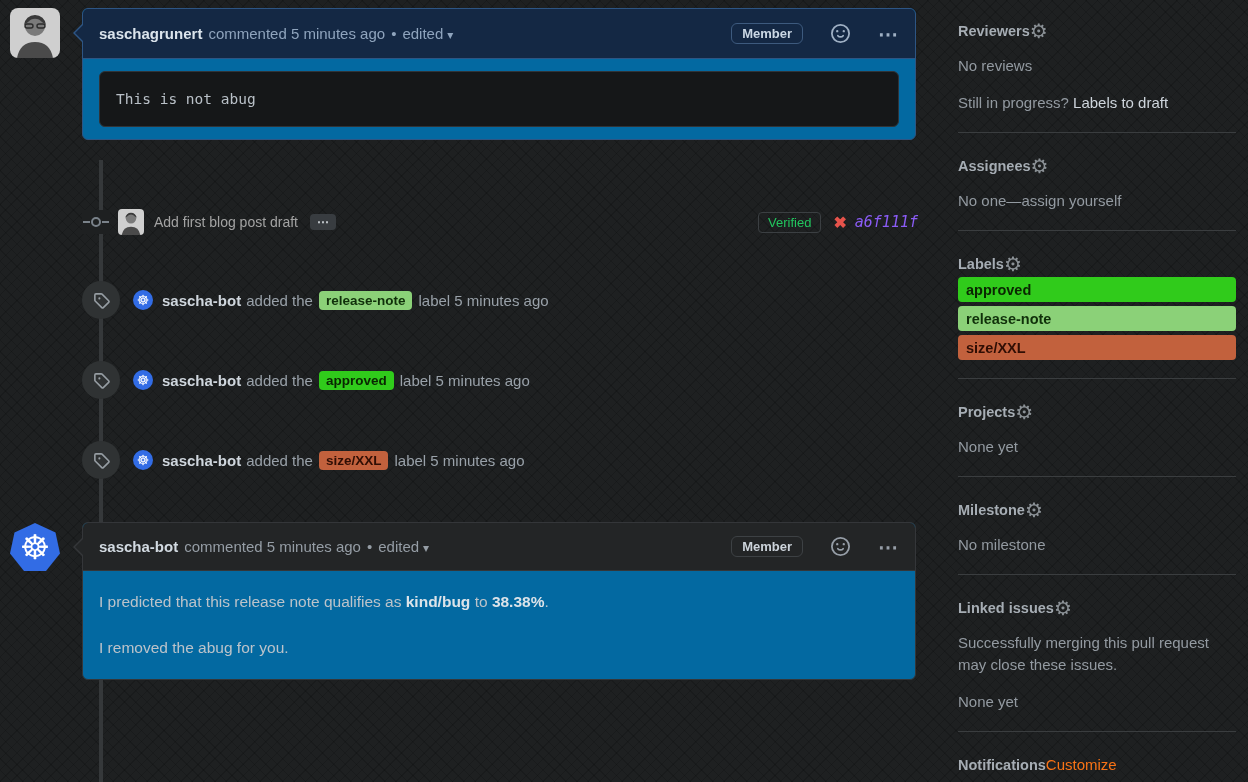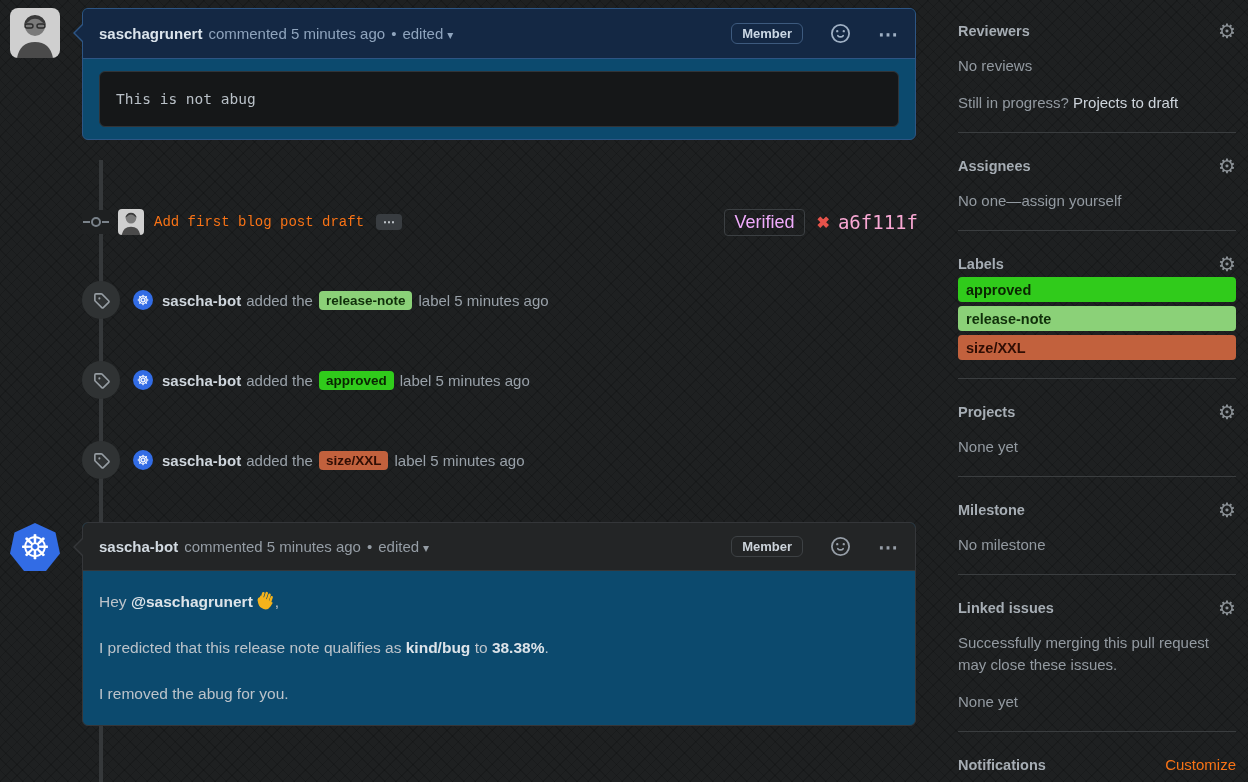--- a/index.html
+++ b/index.html
@@ -24,21 +24,21 @@
     display:flex; align-items:center; justify-content:center;
     font-size:34px; line-height:1;
   }
   .k8s-small {
     width:20px; height:20px; border-radius:50%; background:#326ce5; color:#fff;
     display:inline-flex; align-items:center; justify-content:center;
     font-size:14px; line-height:1; flex:none;
   }
 
   
-  .comment { position:absolute; left:82px; width:834px; background:#0c4a6e; border-radius:6px; z-index:2; }
+  .comment { position:absolute; left:82px; width:834px; background:#0369a1; border-radius:6px; z-index:2; }
   .comment.highlight { border:1px solid #2d5584; }
   .comment.plain { border:1px solid #343639; }
   .c-header { display:flex; align-items:center; padding:0 16px; border-radius:5px 5px 0 0; position:relative; }
   .highlight .c-header { height:50px; background:#142844; border-bottom:1px solid #2d5584; }
   .plain .c-header { height:48px; background:#232526; border-bottom:1px solid #333639; }
   .caret-o, .caret-i { position:absolute; width:0; height:0; border:9px solid transparent; border-left:0; }
   .caret-o { left:-10px; top:15px; }
   .caret-i { left:-8px; top:16px; border-width:8px; border-left:0; }
   .highlight .caret-o { border-right-color:#2d5584; }
   .highlight .caret-i { border-right-color:#142844; }
@@ -73,40 +73,40 @@
   .c-body2 p { line-height:22px; margin-bottom:24px; }
   .c-body2 p:last-child { margin-bottom:0; }
   .c-body2 b { color:#dce3e9; }
   .mention { font-weight:bold; color:#dce3e9; cursor:pointer; }
   .wave { vertical-align:-3px; margin-left:3px; }
 
   
   .commit-row { position:absolute; left:82px; top:204px; width:836px; height:36px; display:flex; align-items:center; z-index:1; }
   .commit-icon { background:#1e2021; padding:4px 0; margin-right:8px; display:inline-flex; }
   .commit-avatar { width:26px; height:26px; border-radius:4px; overflow:hidden; margin-right:10px; flex:none; cursor:pointer; }
-  .commit-msg { font-family:Liberation Mono, monospace; font-size:14px; color:#f97316; cursor:pointer; }
+  .commit-msg { font-family:Liberation Sans, sans-serif; font-size:14px; color:#a3a3a3; cursor:pointer; }
   .expander { margin-left:12px; background:#383c40; color:#cfd4d9; border:none; border-radius:4px; font-size:12px; font-weight:bold; padding:1px 7px; line-height:14px; cursor:pointer; }
   .commit-right { margin-left:auto; display:flex; align-items:center; }
-  .verified-badge { font-size:18px; color:#f0abfc; border:1px solid #3b3f42; border-radius:4px; padding:2px 9px; cursor:pointer; }
+  .verified-badge { font-size:13px; color:#22c55e; border:1px solid #3b3f42; border-radius:4px; padding:2px 9px; cursor:pointer; }
   .fail-x { color:#e5534b; font-size:16px; font-weight:bold; margin:0 8px 0 12px; cursor:pointer; }
-  .sha { font-family:"DejaVu Sans Mono", monospace; font-size:19px; color:#f9a8d4; cursor:pointer; }
+  .sha { font-family:"DejaVu Sans Mono", monospace; font-size:15px; color:#8b5cf6; cursor:pointer;font-style:italic; }
 
   
   .event { position:absolute; left:82px; width:836px; height:38px; display:flex; align-items:center; z-index:1; }
   .tag-circle { width:38px; height:38px; border-radius:50%; background:#2f3233; display:flex; align-items:center; justify-content:center; margin-right:13px; flex:none; }
   .event-text { font-size:15px; color:#99a1a9; display:flex; align-items:center; }
   .event .k8s-small { margin-right:9px; }
   .event-actor { font-weight:bold; color:#cfd6dd; margin-right:5px; cursor:pointer; }
   .event-label { font-size:13.5px; font-weight:bold; border-radius:4px; padding:2px 7px; margin:0 6px; cursor:pointer; }
 
   
   .sidebar { position:absolute; left:958px; top:22px; width:278px; z-index:1; }
   .side-section { border-bottom:1px solid #3a3d3f; padding-bottom:18px; margin-bottom:24px; }
   .side-section:last-child { border-bottom:none; }
-  .side-title-row { display:flex; align-items:center; justify-content:space-between; }
+  .side-title-row { display:flex; align-items:center; }
   .side-title { font-size:14.5px; font-weight:bold; color:#a6adb4; }
   .gear { color:#8b9196; font-size:20px; line-height:18px; cursor:pointer; }
   .side-muted { color:#939aa1; font-size:15px; margin-top:15px; line-height:22px; }
   .side-link { color:#ced5dc; cursor:pointer; }
   .side-label { height:25px; border-radius:4px; display:flex; align-items:center; padding:0 8px; font-weight:bold; font-size:14.5px; margin-top:4px; cursor:pointer; }
   .side-label:first-of-type { margin-top:15px; }
   .customize { color:#f97316; font-size:15px; font-weight:normal; cursor:pointer; }
 
   
   .portrait { width:100%; height:100%; display:block; }
@@ -247,47 +247,36 @@
       <button class="icon-btn">
         <svg width="19" height="19" viewBox="0 0 16 16" fill="currentColor">
           <path d="M8 0a8 8 0 110 16A8 8 0 018 0zm0 1.5a6.5 6.5 0 100 13 6.5 6.5 0 000-13zM5.32 9.24a.75.75 0 011.05.15 2.1 2.1 0 003.26 0 .75.75 0 111.2.9 3.6 3.6 0 01-5.66 0 .75.75 0 01.15-1.05zM6.25 6a1 1 0 11-2 0 1 1 0 012 0zm5.5 0a1 1 0 11-2 0 1 1 0 012 0z"></path>
         </svg>
       </button>
       <button class="icon-btn kebab">⋯</button>
     </span>
   </div>
   <div class="c-body2">
     <p>
-      <span>Hey </span><span class="mention">@saschagrunert</span><svg class="wave" width="19" height="19" viewBox="0 0 24 24">
-          <g fill="#f5b31b" transform="rotate(18 12 12)">
-            <rect x="5" y="2.5" width="3.2" height="11" rx="1.6"></rect>
-            <rect x="9" y="1" width="3.2" height="12" rx="1.6"></rect>
-            <rect x="13" y="2" width="3.2" height="11" rx="1.6"></rect>
-            <rect x="16.6" y="4" width="3" height="9" rx="1.5"></rect>
-            <path d="M4 10 q-3 2 -1.5 5 l2 3.5 q3 4.5 8.5 4.5 q6 0 7.5 -6 l1.2 -5 l-17.7 -4z"></path>
-          </g>
-        </svg><span>,</span>
-    </p>
-    <p>
       <span>I predicted that this release note qualifies as </span><b>kind/bug</b><span> to </span><b>38.38%</b><span>.</span>
     </p>
     <p>I removed the abug for you.</p>
   </div>
 </div>
 
 <div class="sidebar">
 
   <div class="side-section">
     <div class="side-title-row">
       <span class="side-title">Reviewers</span>
       <span class="gear">⚙</span>
     </div>
     <div class="side-muted">No reviews</div>
     <div class="side-muted">
-      <span>Still in progress? </span><span class="side-link">Projects to draft</span>
+      <span>Still in progress? </span><span class="side-link">Labels to draft</span>
     </div>
   </div>
 
   <div class="side-section">
     <div class="side-title-row">
       <span class="side-title">Assignees</span>
       <span class="gear">⚙</span>
     </div>
     <div class="side-muted">
       <span>No one—</span><span>assign yourself</span>

